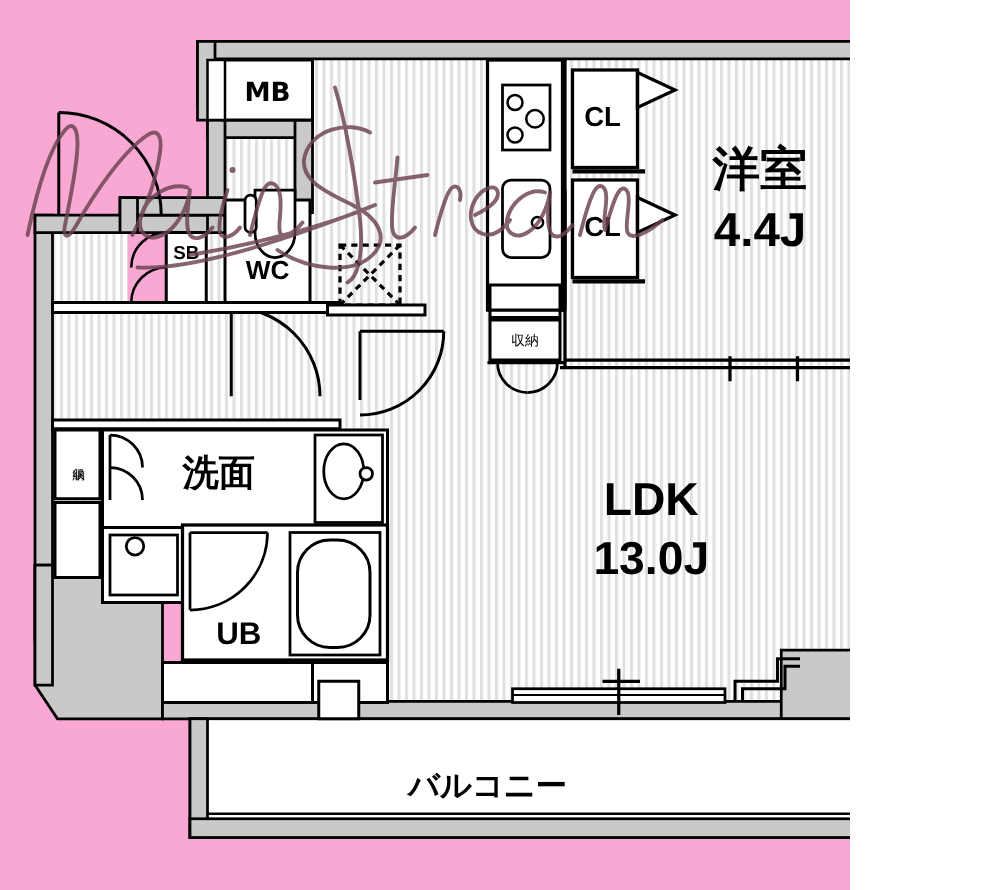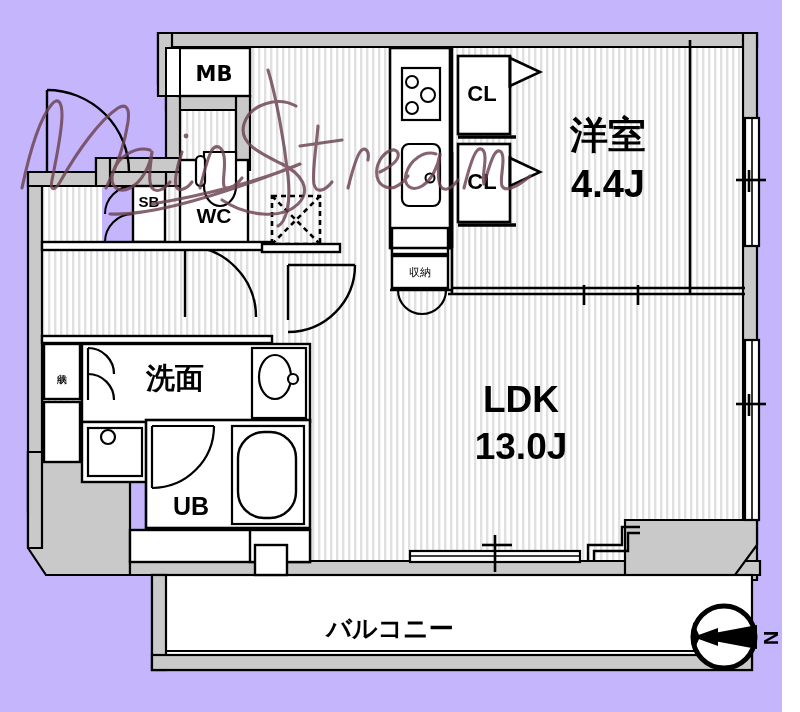--- a/index.html
+++ b/index.html
@@ -4,23 +4,23 @@
 <title>Floor Plan</title>
 <style>
   * { box-sizing: border-box; }
   html, body {
     margin: 0; padding: 0;
     background: #ffffff;
     font-family: "Liberation Sans", "DejaVu Sans", sans-serif;
   }
   #stage {
     position: relative;
-    width: 782px;
+    width: 680px;
     height: 712px;
-    background: #c4b5fd;
+    background: #f9a8d4;
     overflow: hidden;
   }
   #plan-svg { display: block; position: absolute; left: 0; top: 0; }
   .jp { font-family: "DejaVu Sans", "Liberation Sans", sans-serif; }
 </style>
 </head>
 <body>
 
 <div id="stage">
 

